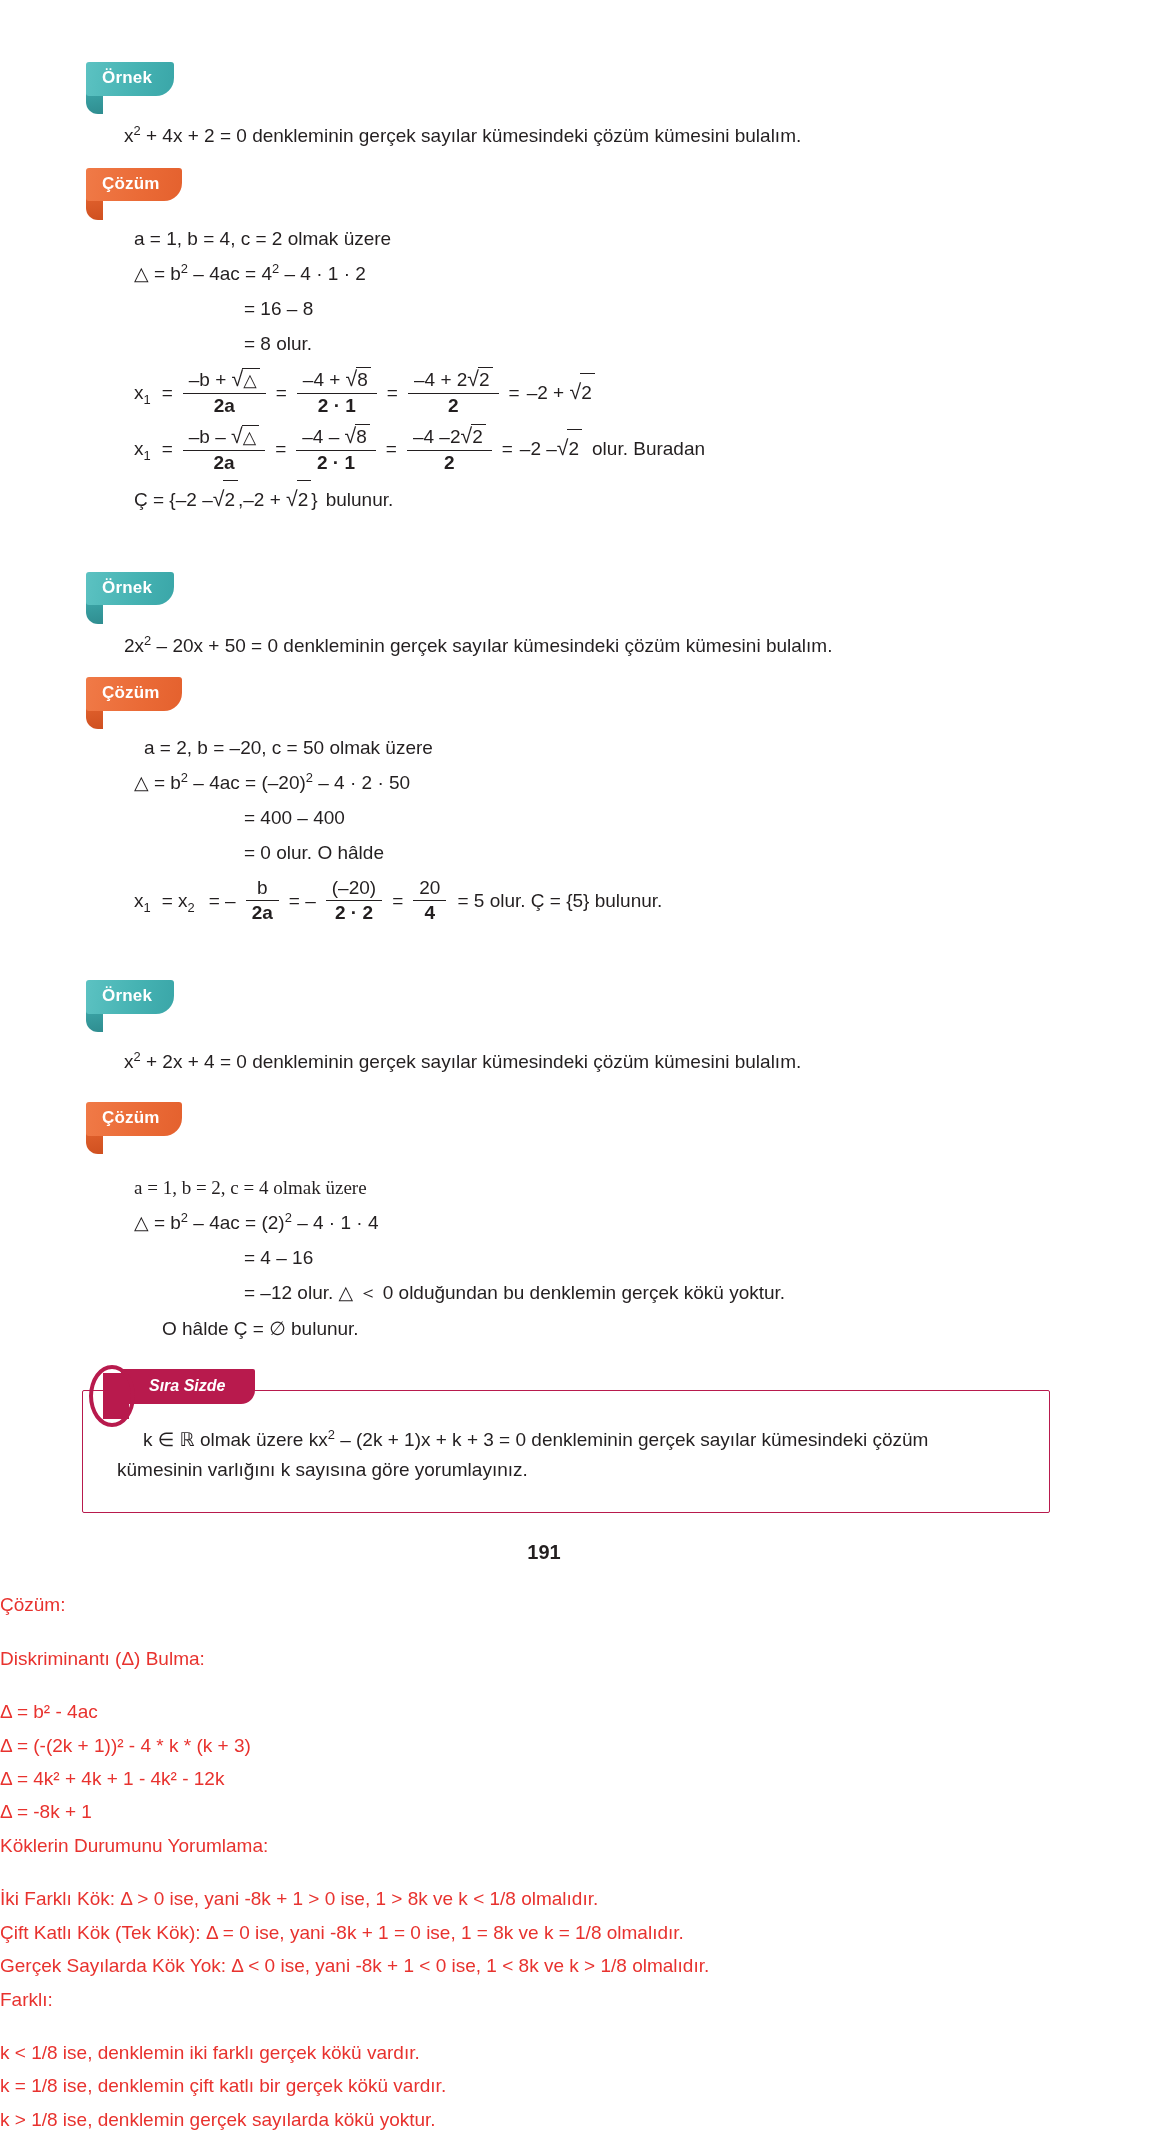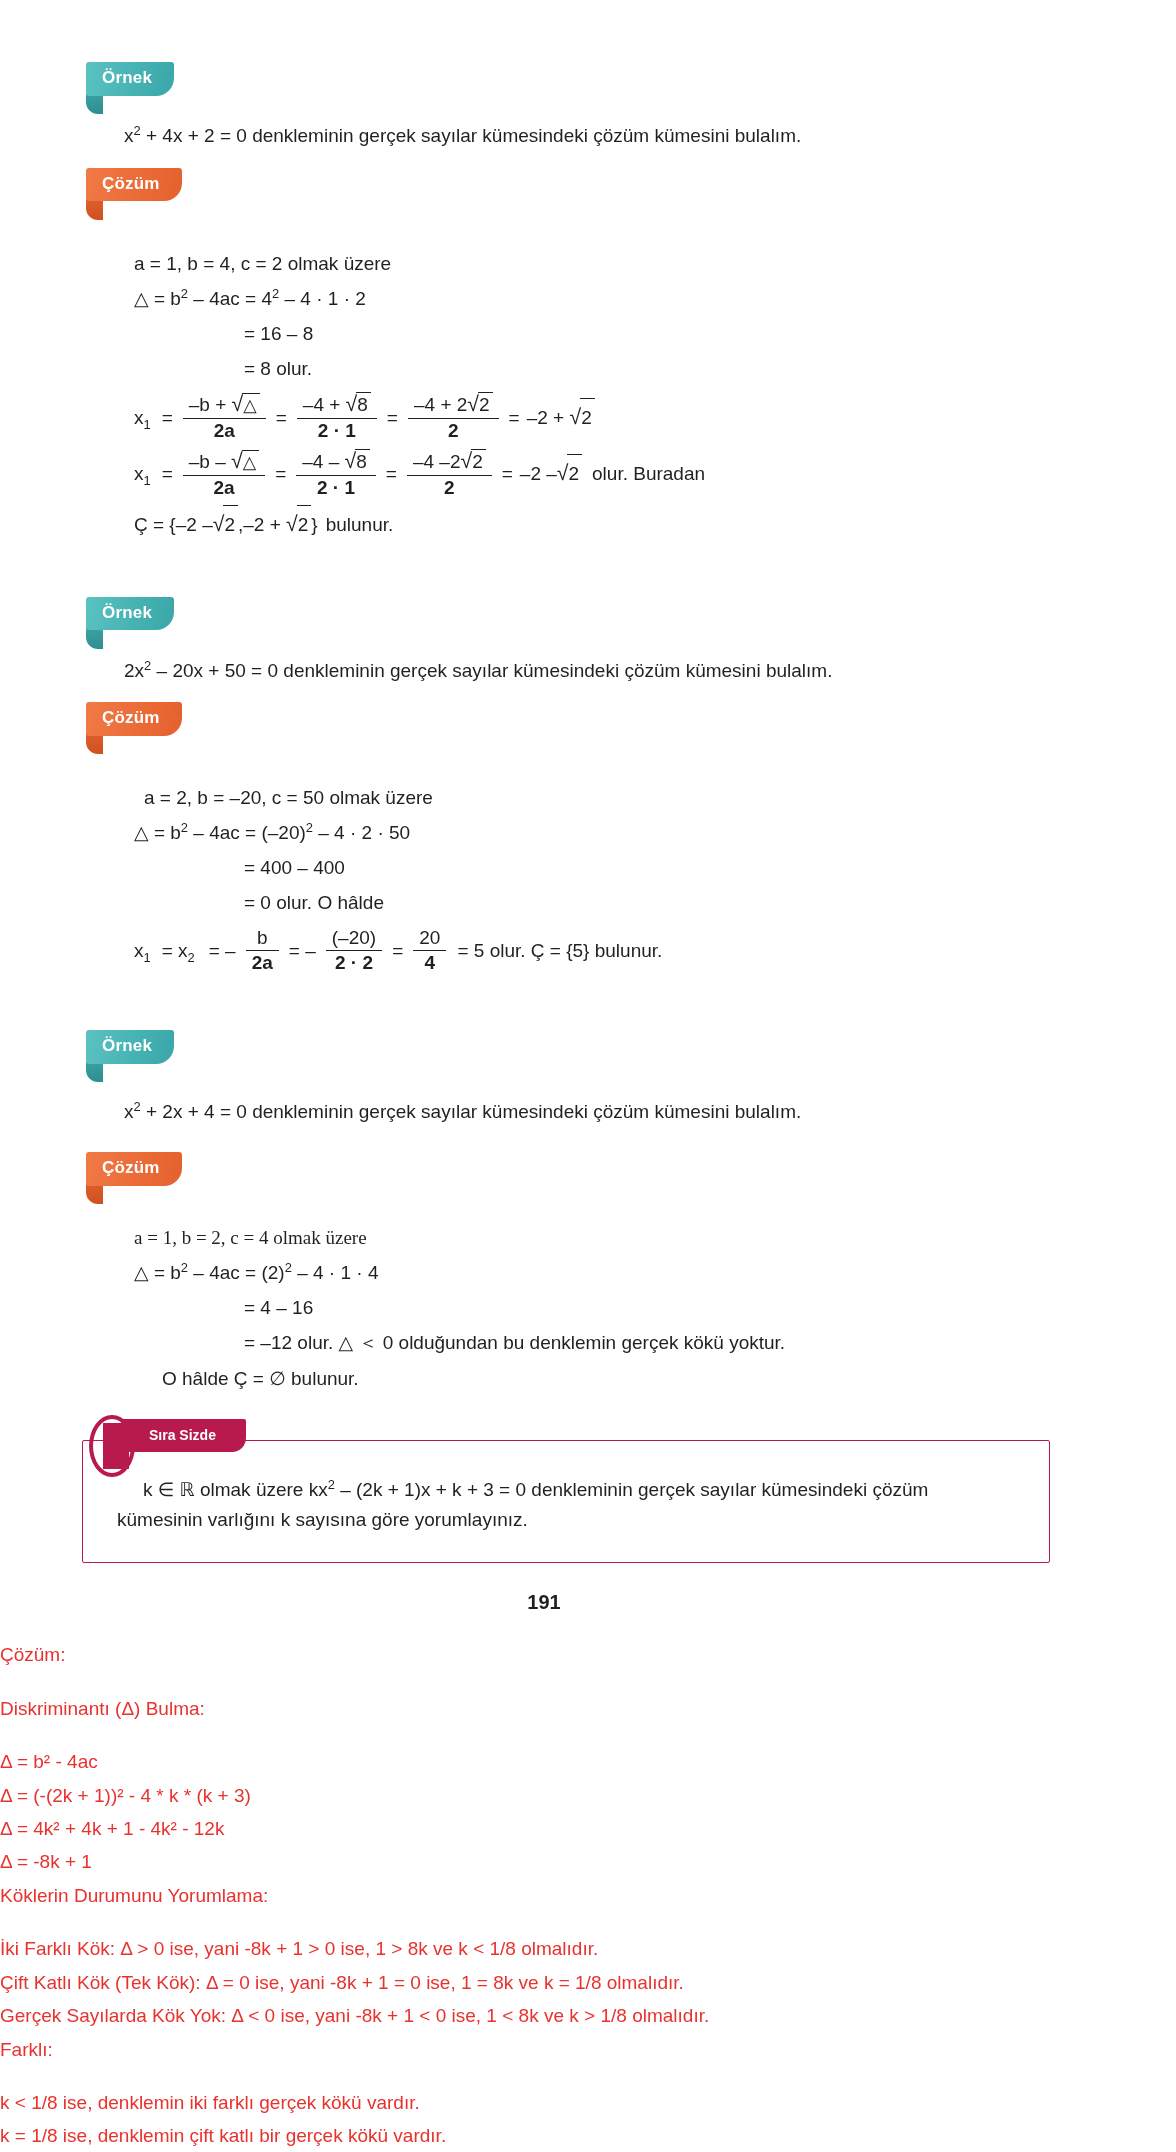--- a/index.html
+++ b/index.html
@@ -77,21 +77,21 @@
   }
 
   
   .stmt {
     font-size: 19px;
     line-height: 1.45;
     margin: 10px 0 0 0;
     padding-left: 6px;
   }
   .block {
-    margin-top: 28px;
+    margin-top: 3px;
     padding-left: 8px;
     font-size: 19px;
     line-height: 1.85;
   }
   .ln { white-space: nowrap; }
   .indent2 { padding-left: 118px; }
   .indent3 { padding-left: 36px; }
 
   sup { font-size: 0.68em; vertical-align: super; line-height: 0; }
   .tri { font-size: 0.92em; }
@@ -139,25 +139,26 @@
     border-radius: 2px;
     padding: 34px 30px 26px 30px;
     min-height: 120px;
   }
   .ss-tab {
     position: absolute;
     left: 38px;
     top: -22px;
     background: #b81a4d;
     color: #fff;
-    font-size: 14px;
+    font-size: 16px;
     font-weight: bold;
     padding: 8px 30px 9px 28px;
     border-radius: 2px 2px 14px 2px;
     z-index: 3;
+    font-style: italic;
   }
   .ss-ring {
     position: absolute;
     left: 6px;
     top: -26px;
     width: 46px;
     height: 62px;
     border: 4px solid #b81a4d;
     border-radius: 50%;
     background: transparent;

